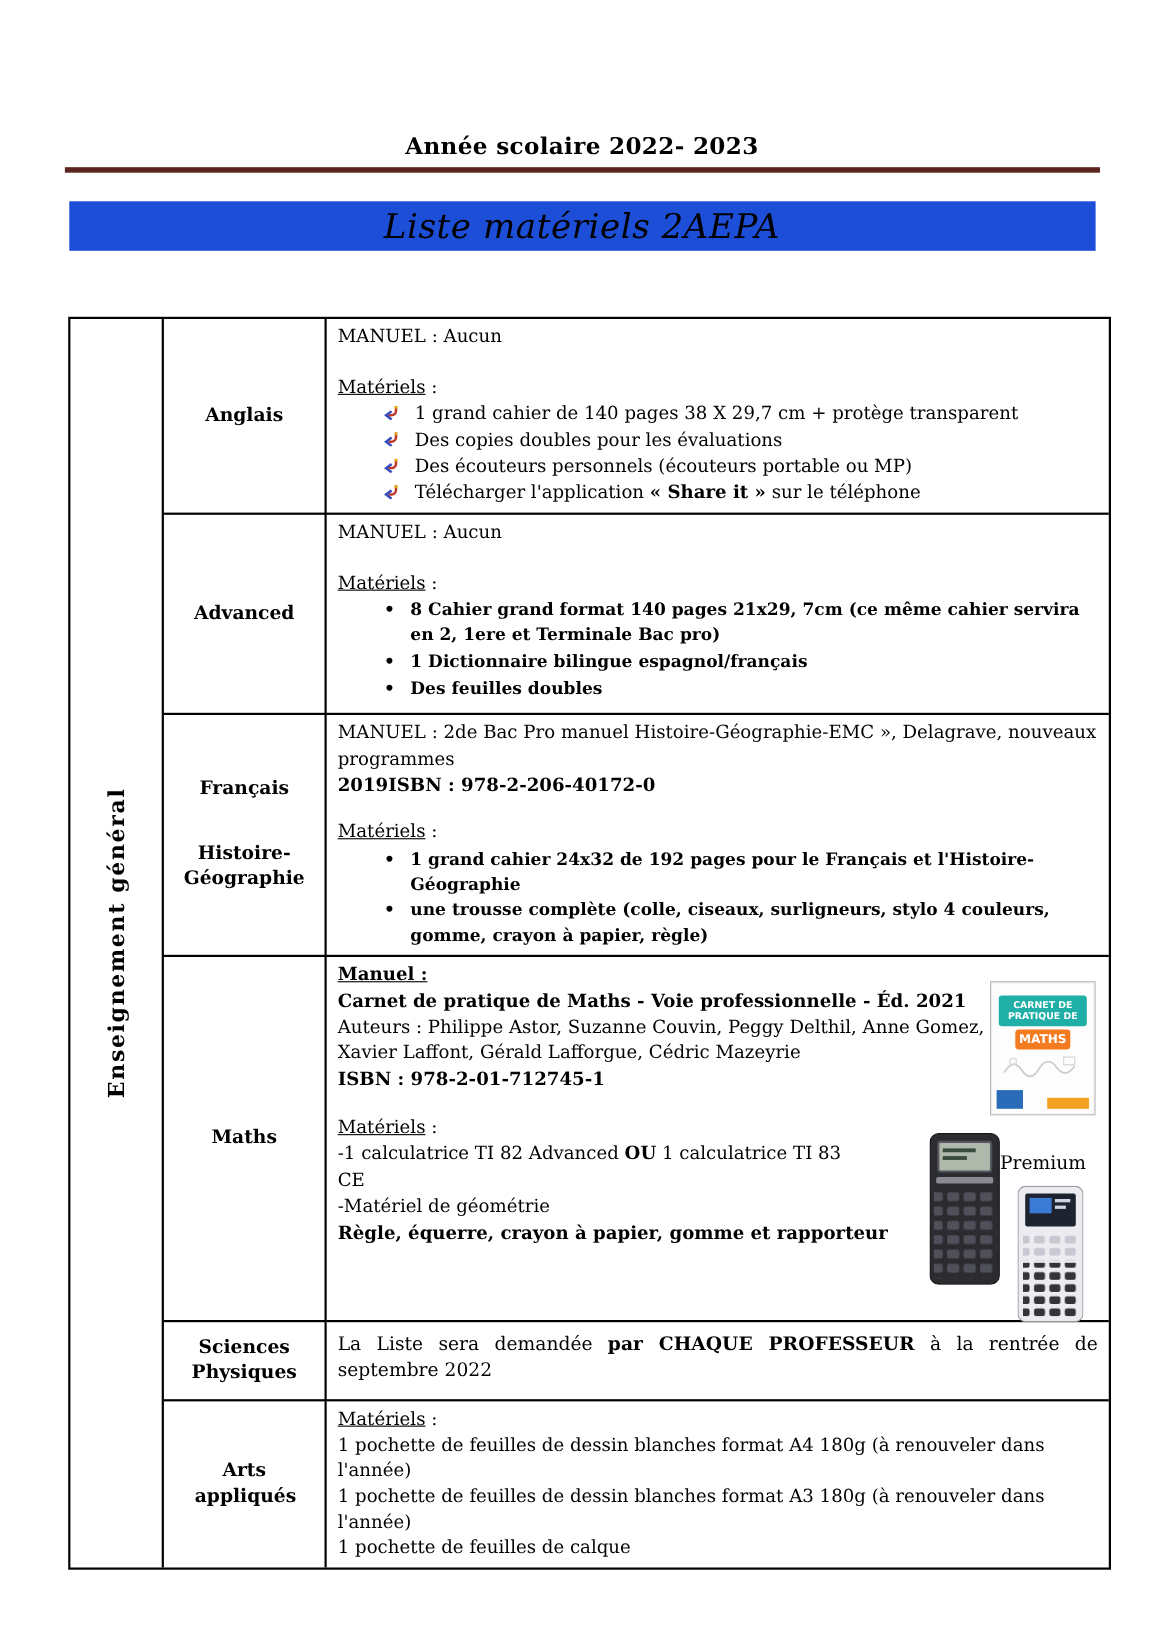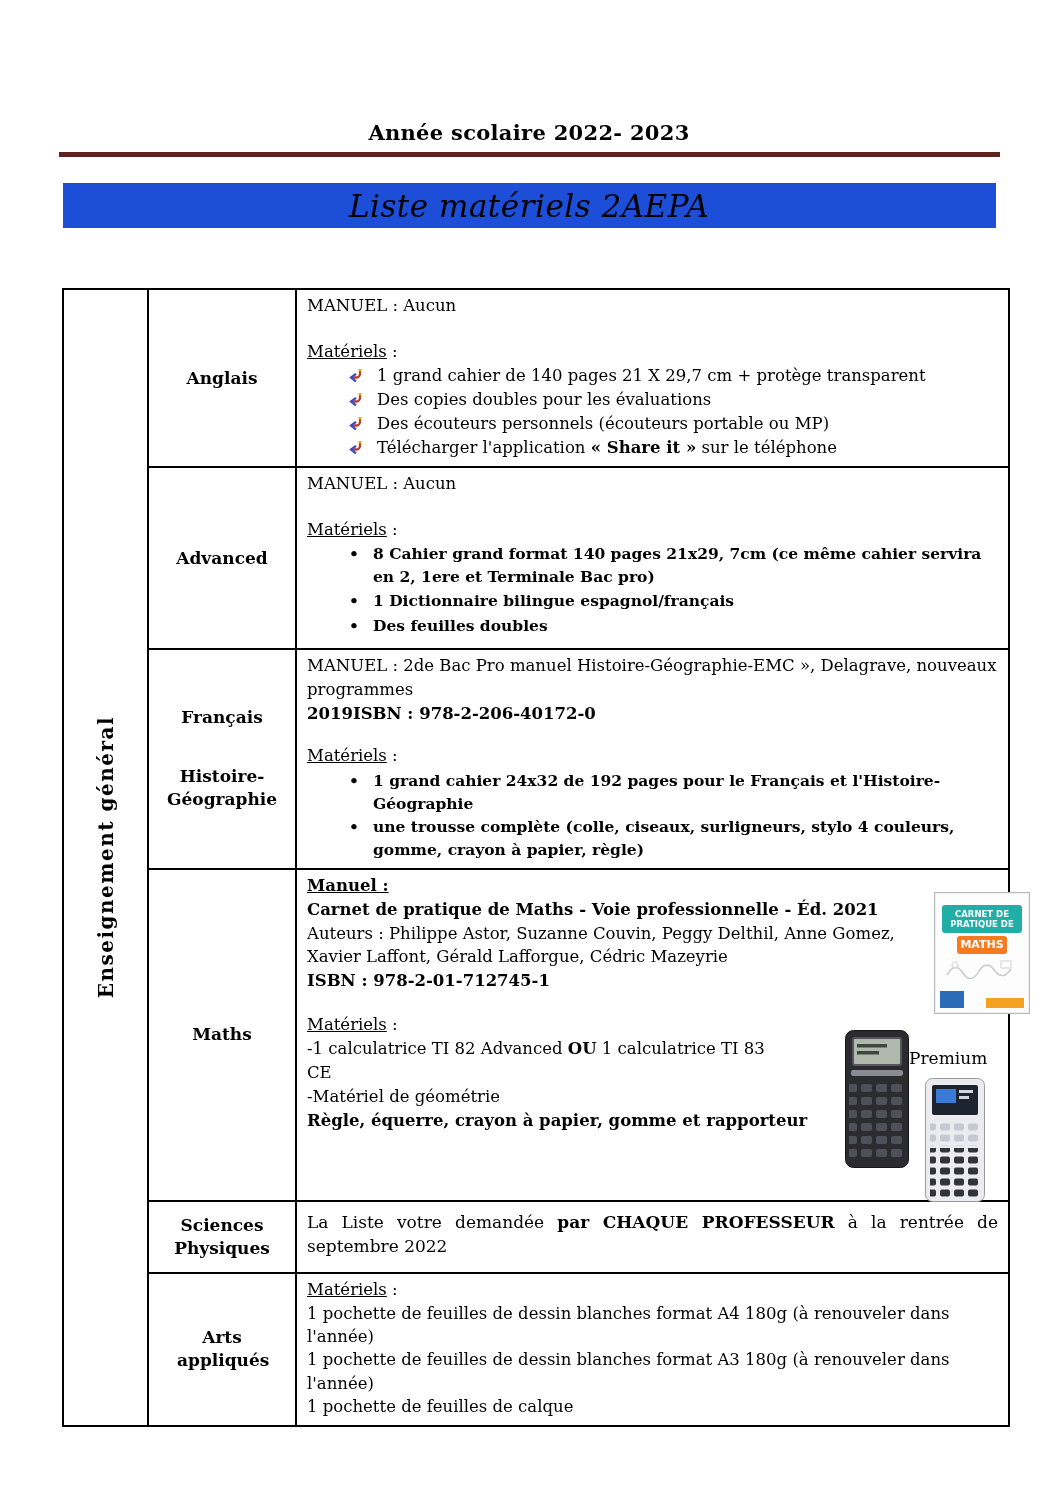--- a/index.html
+++ b/index.html
@@ -46,21 +46,21 @@
 
   
   .m-title { font-weight:bold; max-width:585px; }
   .m-authors { max-width:600px; }
   .m-isbn { font-weight:bold; }
   .m-materiels { margin-top:20px; }
   .m-calc { max-width:560px; }
   .m-tools { font-weight:600; }
   .premium { position:absolute; left:612px; top:176px; font-size:17px; }
 
-  .book-cover { position:absolute; left:637px; top:22px; width:96px; height:122px; background:#fdfdfd; border:1px solid #b9b9b9; box-shadow:0 0 0 1px #eee inset; }
+  .book-cover { position:absolute; left:603px; top:22px; width:96px; height:122px; background:#fdfdfd; border:1px solid #b9b9b9; box-shadow:0 0 0 1px #eee inset; }
   .bc-teal { margin:12px 7px 0 7px; background:#1fafa6; color:#fff; border-radius:3px; padding:4px 2px 3px 2px; text-align:center; font-family:"DejaVu Sans","Liberation Sans",sans-serif; font-size:8.5px; font-weight:bold; line-height:1.25; display:flex; flex-direction:column; }
   .bc-orange { margin:3px 22px 0 22px; background:#f47b20; color:#fff; border-radius:3px; text-align:center; font-family:"DejaVu Sans","Liberation Sans",sans-serif; font-size:11px; font-weight:bold; padding:1px 0; }
   .bc-blue { position:absolute; left:5px; bottom:5px; width:24px; height:17px; background:#2b6cb8; }
   .bc-bar { position:absolute; right:5px; bottom:5px; width:38px; height:10px; background:#f4a020; }
   .bc-squiggle { position:absolute; left:8px; top:64px; width:80px; height:26px; }
 
   .calc-dark { position:absolute; left:548px; top:160px; line-height:0; }
   .calc-white { position:absolute; left:628px; top:208px; line-height:0; }
 </style>
 </head>
@@ -87,21 +87,21 @@
     <div class="content-cell r1 c3">
       <p class="line">MANUEL : Aucun</p>
       <p class="line materiels"><span class="u">Matériels</span><span> :</span></p>
       <ul class="arrows">
         <li>
           <span class="arrow-ic"><svg width="15" height="13" viewBox="0 0 15 13">
                 <path d="M13 0 v4.5 a4 4 0 0 1 -4 4 H6" fill="none" stroke="#c03a2b" stroke-width="2.3"></path>
                 <path d="M9 4.8 L4 8.6 l5 3.8" fill="none" stroke="#3a4ec0" stroke-width="2.3"></path>
                 <rect x="11.8" y="0" width="2.4" height="2.4" fill="#e3b408"></rect>
               </svg></span>
-          <span>1 grand cahier de 140 pages 21 X 29,7 cm + protège transparent</span>
+          <span>1 grand cahier de 140 pages 38 X 29,7 cm + protège transparent</span>
         </li>
         <li>
           <span class="arrow-ic"><svg width="15" height="13" viewBox="0 0 15 13">
                 <path d="M13 0 v4.5 a4 4 0 0 1 -4 4 H6" fill="none" stroke="#c03a2b" stroke-width="2.3"></path>
                 <path d="M9 4.8 L4 8.6 l5 3.8" fill="none" stroke="#3a4ec0" stroke-width="2.3"></path>
                 <rect x="11.8" y="0" width="2.4" height="2.4" fill="#e3b408"></rect>
               </svg></span>
           <span>Des copies doubles pour les évaluations</span>
         </li>
         <li>
@@ -215,21 +215,21 @@
           <rect x="5" y="42" width="50" height="26" fill="url(#keysW1)"></rect>
           <rect x="5" y="70" width="50" height="50" fill="url(#keysW2)"></rect>
         </svg>
       </span>
     </div>
 
     <div class="subject-cell r5 c2">
       <span>Sciences Physiques</span>
     </div>
     <div class="content-cell r5 c3" style="padding-top:8px; text-align:justify; font-size:17px;">
-      <p><span>La Liste votre demandée </span><span class="b">par CHAQUE PROFESSEUR</span><span> à la rentrée de septembre 2022</span></p>
+      <p><span>La Liste sera demandée </span><span class="b">par CHAQUE PROFESSEUR</span><span> à la rentrée de septembre 2022</span></p>
     </div>
 
     <div class="subject-cell last r6 c2">
       <span style="max-width:90px">Arts appliqués</span>
     </div>
     <div class="content-cell last r6 c3" style="line-height:1.42">
       <p class="line"><span class="u">Matériels</span><span> :</span></p>
       <p>1 pochette de feuilles de dessin blanches format A4 180g (à renouveler dans l'année)</p>
       <p>1 pochette de feuilles de dessin blanches format A3 180g  (à renouveler dans l'année)</p>
       <p>1 pochette de feuilles de calque</p>

